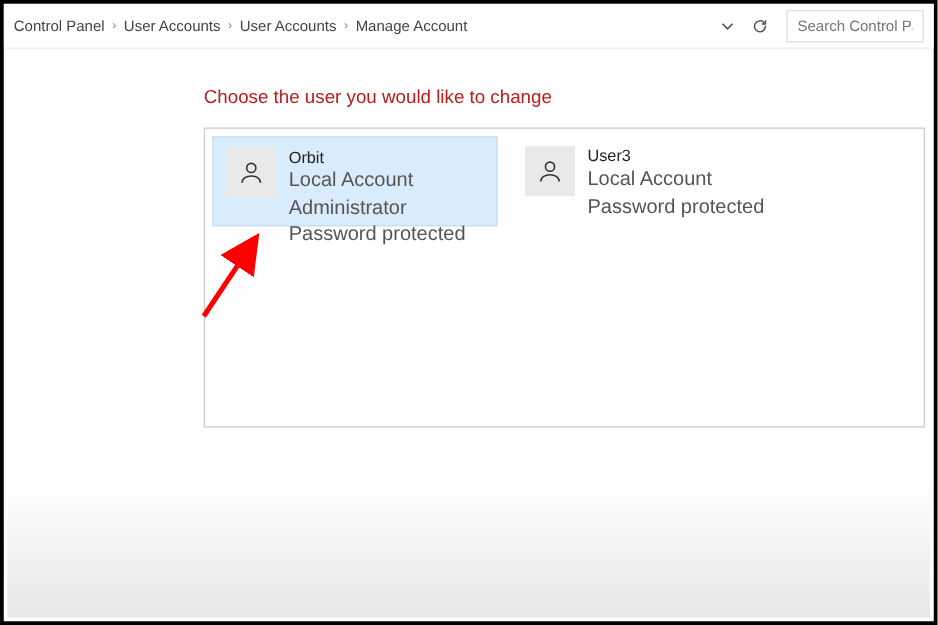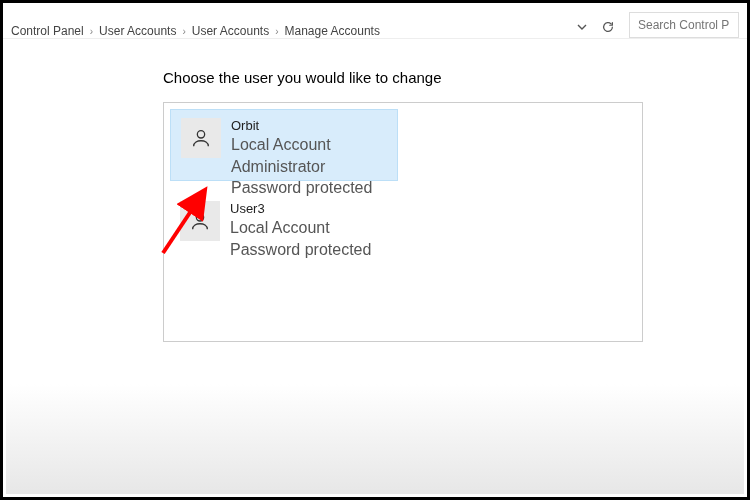--- a/index.html
+++ b/index.html
@@ -9,21 +9,21 @@
     color: #333;
     width: 750px;
     height: 500px;
     background: #fff;
     position: relative;
     overflow: hidden;
     border: 3px solid #000;
   }
   .topbar {
     display: flex;
-    align-items: flex-end;
+    align-items: center;
     height: 36px;
     padding: 0 8px;
     border-bottom: 1px solid #eee;
     background: #fff;
   }
   .breadcrumbs {
     display: flex;
     align-items: center;
     flex: 1;
     gap: 6px;
@@ -46,27 +46,27 @@
     padding: 0 8px;
     font-size: 12px;
     color: #888;
     width: 110px;
     background: #fff;
   }
   .content {
     padding: 30px 0 0 160px;
   }
   .heading {
-    color: #000000;
+    color: #b91c1c;
     font-size: 15px;
     font-weight: 400;
     margin-bottom: 16px;
   }
   .accounts-box {
-    width: 480px;
+    width: 577px;
     height: 240px;
     border: 1px solid #ccc;
     display: flex;
     flex-wrap: wrap;
     align-content: flex-start;
     background: #fff;
   }
   .account-card {
     width: 228px;
     height: 72px;
@@ -112,21 +112,21 @@
 <body>
 
 <div class="topbar">
   <div class="breadcrumbs">
     <span class="crumb">Control Panel</span>
     <span class="sep">›</span>
     <span class="crumb">User Accounts</span>
     <span class="sep">›</span>
     <span class="crumb">User Accounts</span>
     <span class="sep">›</span>
-    <span class="crumb">Manage Accounts</span>
+    <span class="crumb">Manage Account</span>
   </div>
   <span class="dropdown-toggle">
     <svg viewBox="0 0 12 12" width="12" height="12">
         <path d="M2 4 L6 8 L10 4" fill="none" stroke="#555" stroke-width="1.4"></path>
       </svg>
   </span>
   <span class="refresh">
     <svg viewBox="0 0 16 16" width="14" height="14">
         <path d="M13 8a5 5 0 1 1-1.5-3.5M13 3v3h-3" fill="none" stroke="#555" stroke-width="1.4" stroke-linecap="round" stroke-linejoin="round"></path>
       </svg>

